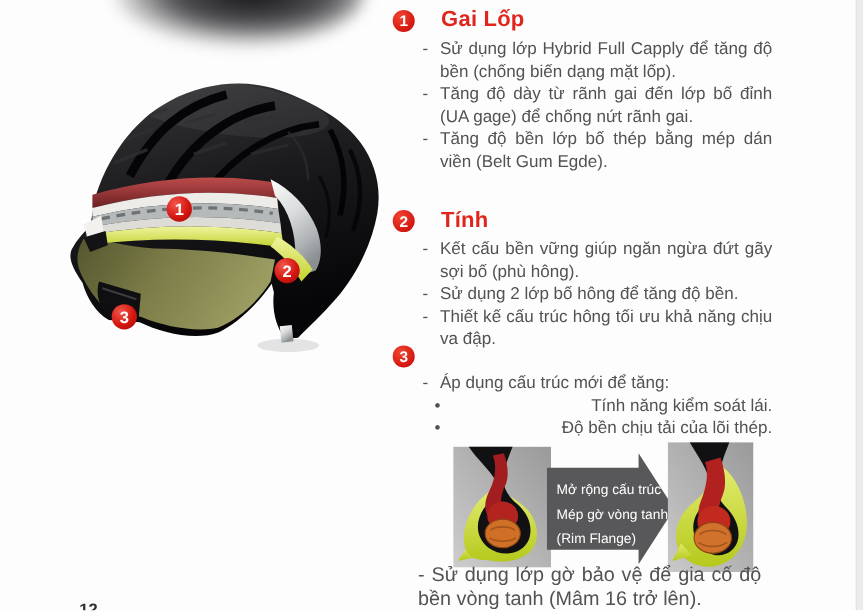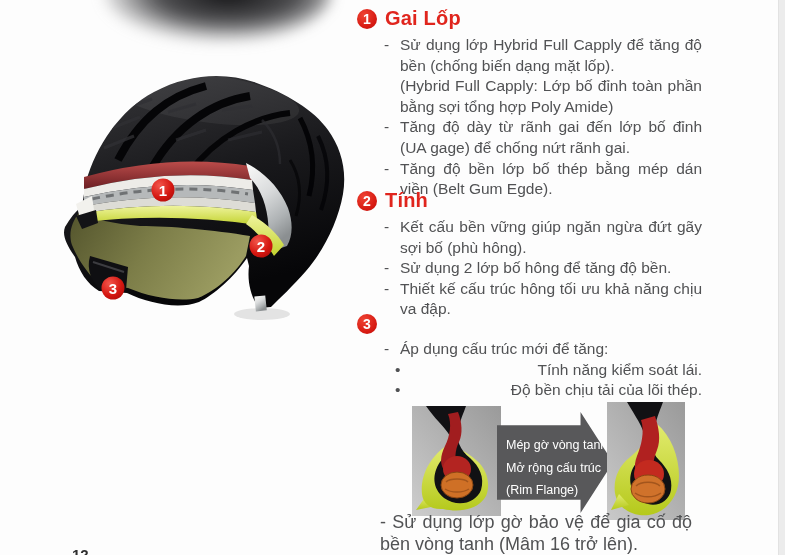--- a/index.html
+++ b/index.html
@@ -21,21 +21,21 @@
   .page-number{position:absolute; left:72px; top:546px; font-size:15px;
     font-weight:bold; color:#2f2f2f;}
   
   .right-col{position:absolute; left:355px; top:0; width:412px; height:555px;}
   .section{position:absolute; left:0; width:408px;}
   #sec1{top:7px;} #sec2{top:189px;} #sec3{top:314px;}
   .sec-head{display:flex; align-items:center; margin-bottom:5px;}
   .num-badge{flex:none; width:20px; height:20px; margin-left:2px; border-radius:50%;
     background:radial-gradient(circle at 35% 30%, #ef4434 0%, #d71a12 65%, #b90e0a 100%);
     color:#fff; font-weight:bold; font-size:14px; line-height:20px; text-align:center;}
-  .sec-title{color:#e0251d; font-size:20px; font-weight:bold; margin-left:8px;
+  .sec-title{color:#e0251d; font-size:20px; font-weight:bold; margin-left:24px;
     letter-spacing:0.2px;}
   .bullets{margin-left:29px; width:318px; margin-top:2px;}
   .bullet{display:flex; font-size:15.5px; line-height:20.6px; color:#515254;}
   .bullet .marker{flex:none; width:16px;}
   .bullet .btext{flex:1; text-align:justify;}
   .bullet.sub{margin-left:11px;}
   .bullet.sub .marker{width:13px;}
   .bullet.sub .btext{text-align:right;}
   
   .figure{position:absolute; left:0; top:402px; width:408px; height:120px;}
@@ -171,24 +171,20 @@
 
     <div class="section" id="sec1">
       <div class="sec-head">
         <div class="num-badge">1</div>
         <div class="sec-title">Gai Lốp</div>
       </div>
       <div class="bullets">
         <div class="bullet">
           <span class="marker">-</span>
           <span class="btext">Sử dụng lớp Hybrid Full Capply để tăng độ bền (chống biến dạng mặt lốp).</span>
-        </div>
-        <div class="bullet">
-          <span class="marker"></span>
-          <span class="btext">(Hybrid Full Capply: Lớp bố đỉnh toàn phần bằng sợi tổng hợp Poly Amide)</span>
         </div>
         <div class="bullet">
           <span class="marker">-</span>
           <span class="btext">Tăng độ dày từ rãnh gai đến lớp bố đỉnh (UA gage) để chống nứt rãnh gai.</span>
         </div>
         <div class="bullet">
           <span class="marker">-</span>
           <span class="btext">Tăng độ bền lớp bố thép bằng mép dán viền (Belt Gum Egde).</span>
         </div>
       </div>
@@ -259,22 +255,22 @@
                  C51,28 50,16 46,6 Z" fill="#a11d1f"></path>
         <ellipse cx="45" cy="63" rx="14" ry="13" fill="#b32421"></ellipse>
         <ellipse cx="45" cy="79" rx="16" ry="13" fill="#cf7026" stroke="#8a4512" stroke-width="1"></ellipse>
         <path d="M34,76 C38,72 52,72 56,76" stroke="#a3551c" stroke-width="1.5" fill="none"></path>
         <path d="M33,83 C39,87 51,87 57,83" stroke="#a3551c" stroke-width="1.5" fill="none"></path>
       </svg>
 
       <div class="fig-arrow">
         <div class="arrow-shape"></div>
         <div class="arrow-text">
+          <span>Mở rộng cấu trúc</span>
           <span>Mép gờ vòng tanh</span>
-          <span>Mở rộng cấu trúc</span>
           <span>(Rim Flange)</span>
         </div>
       </div>
 
       <svg class="fig-img2" viewBox="0 0 78 118">
         <defs>
           <linearGradient id="bg2" x1="1" y1="0" x2="0" y2="1">
             <stop offset="0" stop-color="#9a9a9a"></stop>
               <stop offset="1" stop-color="#c9c9c9"></stop>
           </linearGradient>

